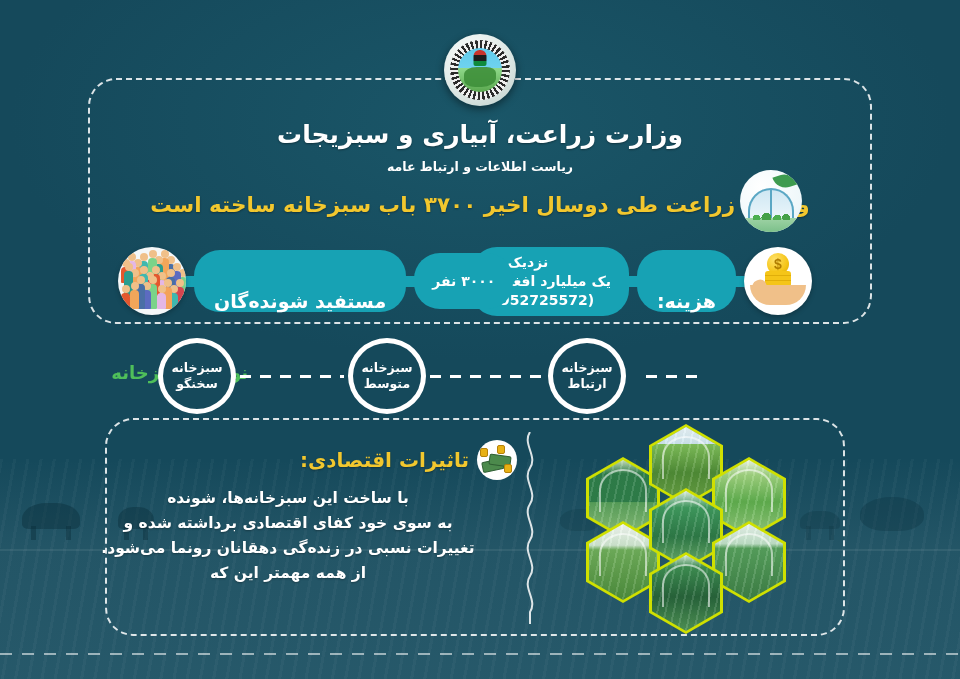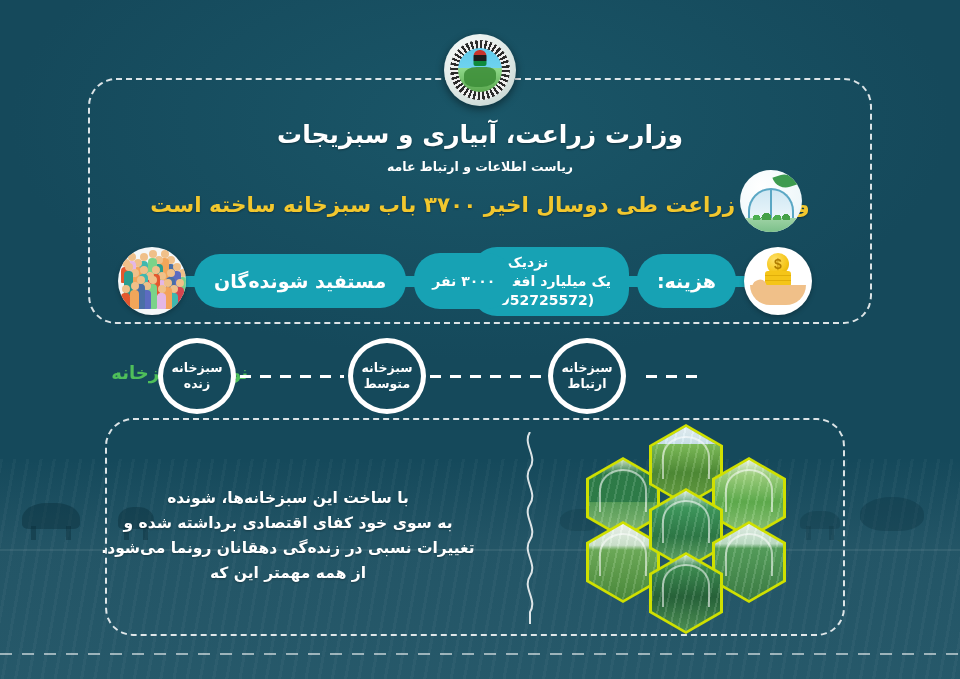--- a/index.html
+++ b/index.html
@@ -236,22 +236,22 @@
     border-radius: 26px;
     color: #ffffff;
     font-weight: bold;
     display: flex;
     align-items: flex-end;
     justify-content: center;
     text-align: center;
     flex: 0 0 auto;
   }
   .pill.label {
-    height: 54px;
-    padding: 16px 20px;
+    height: 62px;
+    padding: 0 20px;
     font-size: 19px;
   }
   .pill.value {
     min-height: 56px;
     padding: 6px 18px;
     font-size: 14px;
     line-height: 1.35;
     flex-direction: column;
   }
   .pill.value .v-line { white-space: nowrap; }
@@ -590,24 +590,34 @@
     <div class="type-node" id="type-node-0">
       <span>سبزخانه</span>
       <span>ارتباط</span>
     </div>
     <div class="type-node" id="type-node-1">
       <span>سبزخانه</span>
       <span>متوسط</span>
     </div>
     <div class="type-node" id="type-node-2">
       <span>سبزخانه</span>
-      <span>زنده</span>
-    </div>
-  </div>
-
+      <span>سخنگو</span>
+    </div>
+  </div>
+
+  <div id="impact-head">
+    <div id="impact-icon">
+      <span class="cn c1"></span>
+      <span class="cn c2"></span>
+      <span class="bill b1"></span>
+      <span class="bill b2"></span>
+      <span class="cn c3"></span>
+    </div>
+    <div id="impact-title">تاثیرات اقتصادی:</div>
+  </div>
 
   <svg id="squiggle" viewBox="0 0 20 192" preserveAspectRatio="none">
     <path d="M10 0 C 2 12, 18 24, 10 36 C 2 48, 18 60, 10 72 C 2 84, 18 96, 10 108 C 2 120, 18 132, 10 144 C 2 156, 18 168, 10 180 L 10 192" fill="none" stroke="#ffffff" stroke-width="2" opacity="0.85"></path>
   </svg>
 
   <div id="impact-body">
     <div>با ساخت این سبزخانه‌ها، شونده</div>
     <div>به سوی خود کفای اقتصادی برداشته شده و</div>
     <div>تغییرات نسبی در زنده‌گی دهقانان رونما می‌شود.</div>
     <div>از همه مهمتر این که</div>

